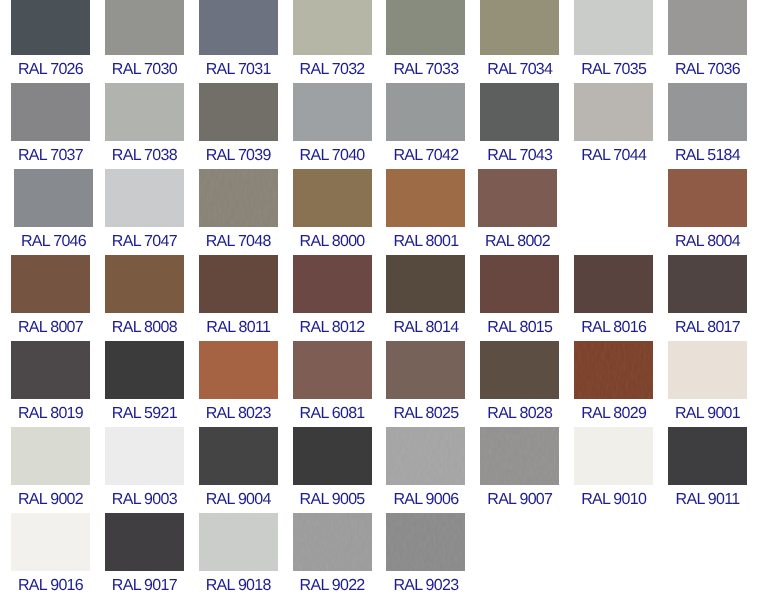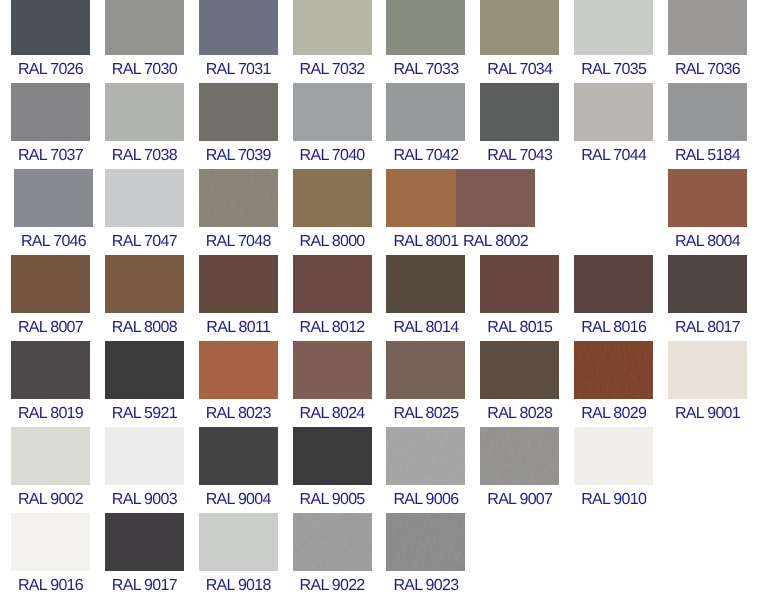--- a/index.html
+++ b/index.html
@@ -171,21 +171,21 @@
     <div class="swatch-cell" style="left:292.58px;top:169px">
       <div class="swatch-chip" style="background: rgb(136, 114, 82);">
       </div>
       <div class="swatch-label">RAL 8000</div>
     </div>
     <div class="swatch-cell" style="left:386.44px;top:169px">
       <div class="swatch-chip" style="background: rgb(158, 107, 71);">
       </div>
       <div class="swatch-label">RAL 8001</div>
     </div>
-    <div class="swatch-cell" style="left:456px;top:169px">
+    <div class="swatch-cell" style="left:478px;top:169px">
       <div class="swatch-chip" style="background: rgb(124, 91, 82);">
       </div>
       <div class="swatch-label">RAL 8002</div>
     </div>
     <div class="swatch-cell" style="left:668.02px;top:169px">
       <div class="swatch-chip" style="background: rgb(143, 90, 70);">
       </div>
       <div class="swatch-label">RAL 8004</div>
     </div>
     <div class="swatch-cell" style="left:11px;top:255px">
@@ -239,21 +239,21 @@
       <div class="swatch-label">RAL 5921</div>
     </div>
     <div class="swatch-cell" style="left:198.72px;top:341px">
       <div class="swatch-chip" style="background: rgb(166, 99, 67);">
       </div>
       <div class="swatch-label">RAL 8023</div>
     </div>
     <div class="swatch-cell" style="left:292.58px;top:341px">
       <div class="swatch-chip" style="background: rgb(125, 93, 84);">
       </div>
-      <div class="swatch-label">RAL 8024</div>
+      <div class="swatch-label">RAL 6081</div>
     </div>
     <div class="swatch-cell" style="left:386.44px;top:341px">
       <div class="swatch-chip" style="background: rgb(119, 98, 90);">
       </div>
       <div class="swatch-label">RAL 8025</div>
     </div>
     <div class="swatch-cell" style="left:480.3px;top:341px">
       <div class="swatch-chip" style="background: rgb(93, 78, 68);">
       </div>
       <div class="swatch-label">RAL 8028</div>
@@ -322,20 +322,25 @@
             </defs>
             <rect x="0" y="0" width="79" height="58" filter="url(#finish3)"></rect>
           </svg></div>
       </div>
       <div class="swatch-label">RAL 9007</div>
     </div>
     <div class="swatch-cell" style="left:574.16px;top:427px">
       <div class="swatch-chip" style="background: rgb(240, 239, 234);">
       </div>
       <div class="swatch-label">RAL 9010</div>
+    </div>
+    <div class="swatch-cell" style="left:668.02px;top:427px">
+      <div class="swatch-chip" style="background: rgb(62, 61, 63);">
+      </div>
+      <div class="swatch-label">RAL 9011</div>
     </div>
     <div class="swatch-cell" style="left:11px;top:513px">
       <div class="swatch-chip" style="background: rgb(242, 241, 238);">
       </div>
       <div class="swatch-label">RAL 9016</div>
     </div>
     <div class="swatch-cell" style="left:104.86px;top:513px">
       <div class="swatch-chip" style="background: rgb(64, 62, 65);">
       </div>
       <div class="swatch-label">RAL 9017</div>

